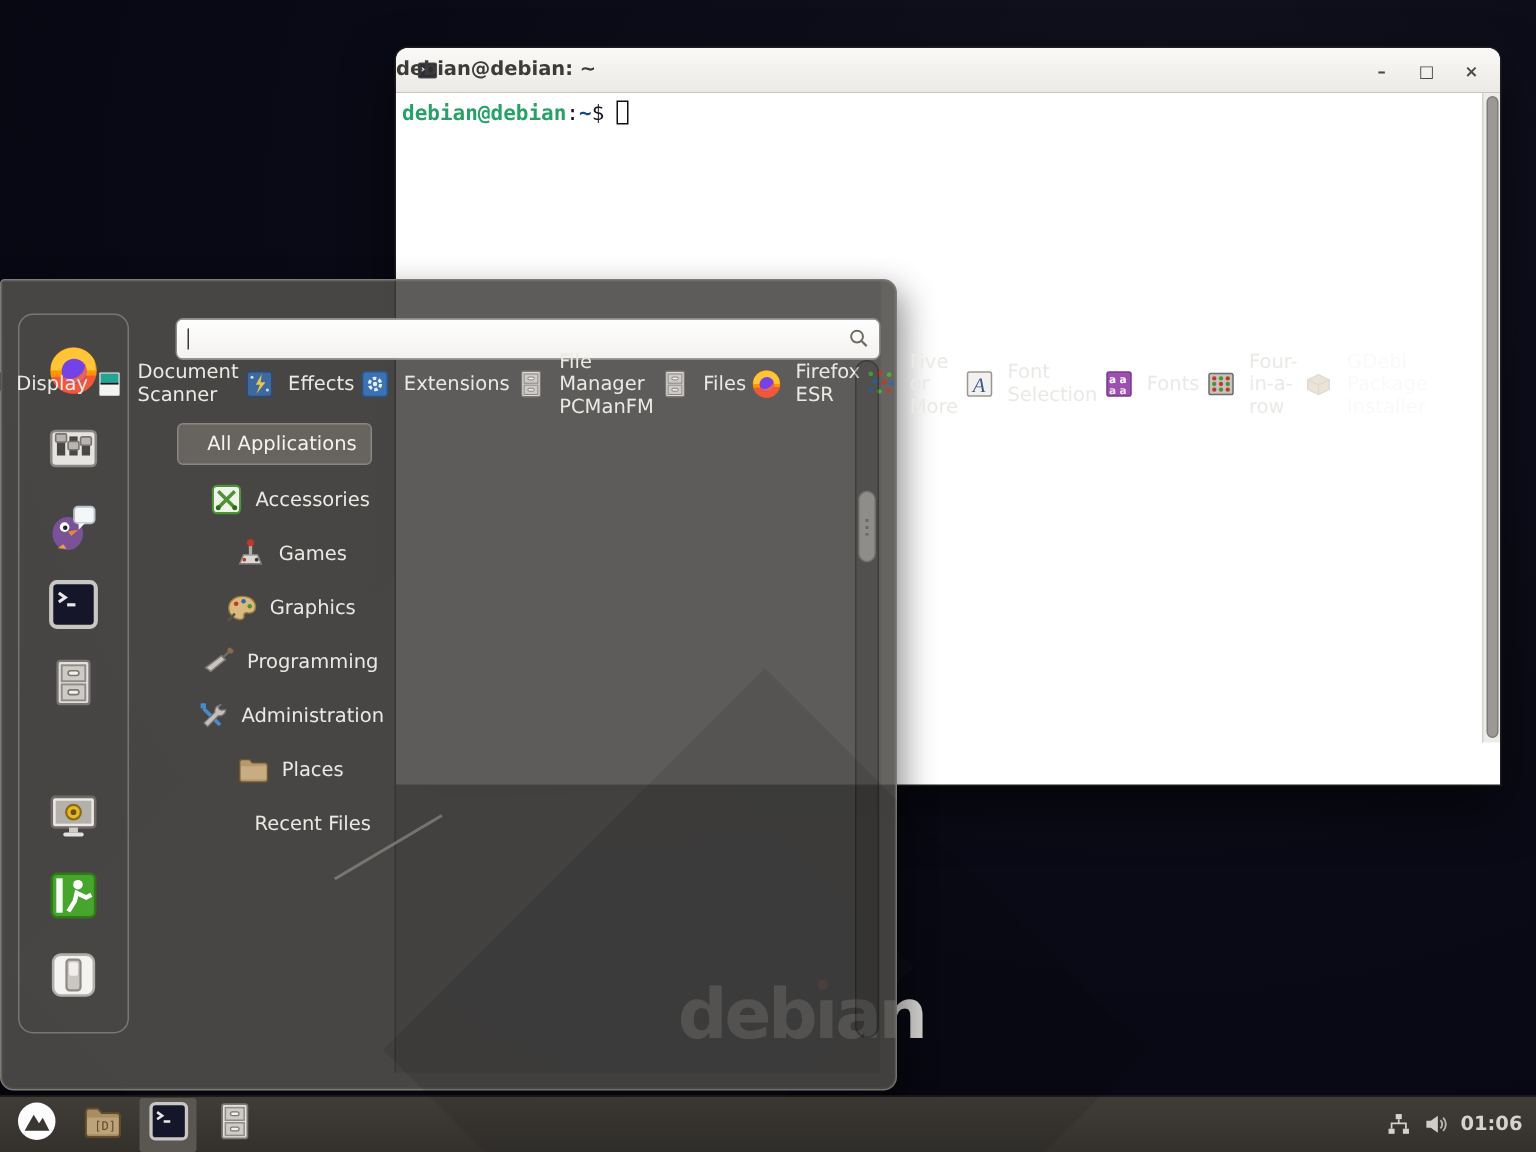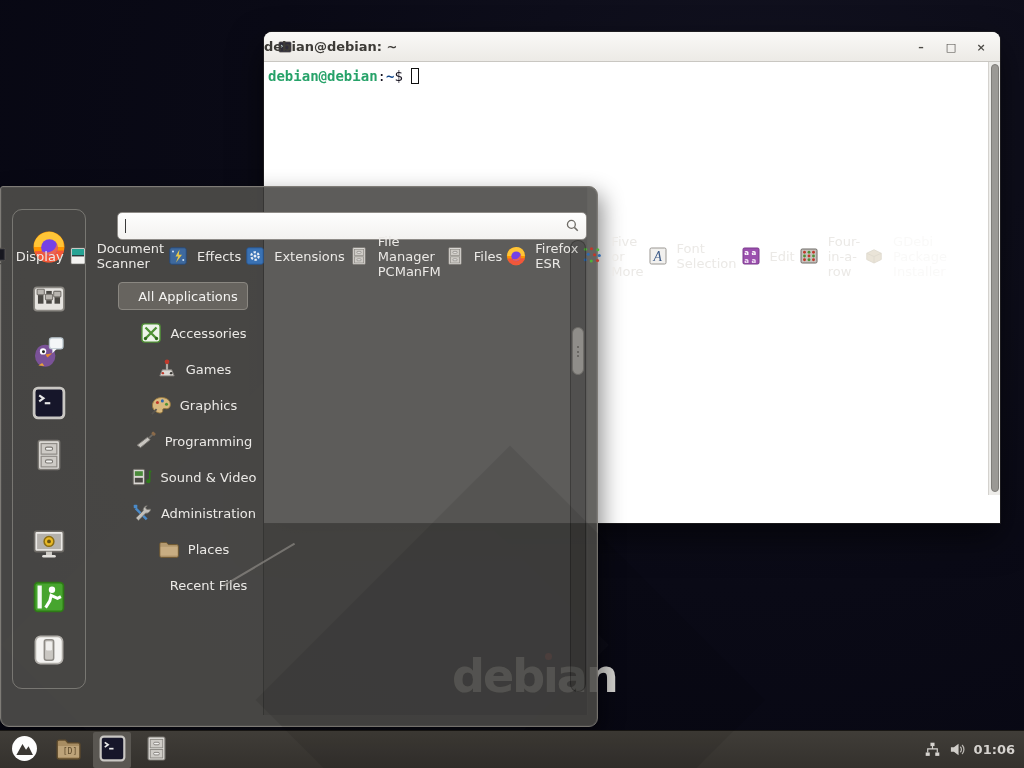--- a/index.html
+++ b/index.html
@@ -275,33 +275,20 @@
               <path d="M1.6 11L9.2 5.2l1.8 1.9L4 12.8z" fill="#c9c6c1" stroke="#807d78" stroke-width=".7"></path>
               <path d="M10.2 5.8l2.6-2.4" stroke="#6e6b66" stroke-width="1.2"></path>
               <rect x="12" y="1.6" width="3" height="2.2" rx=".8" transform="rotate(42 13.5 2.7)" fill="#8a6a4a"></rect>
             </svg>
           </span>
           <span class="clabel">Programming</span>
         </div>
         <div class="cat">
           <span class="cico">
             <svg viewBox="0 0 16 16" xmlns="http://www.w3.org/2000/svg">
-              <rect x="1.6" y="2.4" width="8.2" height="11.2" rx="1" fill="#dcd9d5" stroke="#6e6b66" stroke-width=".7"></rect>
-              <rect x="2.8" y="3.8" width="5.8" height="3.4" fill="#4a8a3a"></rect>
-              <rect x="2.8" y="8.6" width="5.8" height="3.4" fill="#4a4844"></rect>
-              <path d="M13.6 3.6v7" stroke="#2e7a1a" stroke-width="1.1"></path>
-              <circle cx="12.6" cy="11" r="1.5" fill="#2e7a1a"></circle>
-              <path d="M13.6 3.6l1.2.6" stroke="#2e7a1a" stroke-width="1.1"></path>
-            </svg>
-          </span>
-          <span class="clabel">Sound &amp; Video</span>
-        </div>
-        <div class="cat">
-          <span class="cico">
-            <svg viewBox="0 0 16 16" xmlns="http://www.w3.org/2000/svg">
               <rect x="2" y="2" width="2.6" height="2.6" rx=".6" fill="#4a8ac8"></rect>
               <path d="M3.4 4.6l8 8" stroke="#4a8ac8" stroke-width="1.8"></path>
               <path d="M14.2 5.2a3 3 0 0 1-3.6 2.9l-5.2 5.3-1.8-1.8 5.3-5.2a3 3 0 0 1 2.9-3.6L10.6 4l.4 1 1 .4z" fill="#c3c0bb" stroke="#77746f" stroke-width=".6"></path>
             </svg>
           </span>
           <span class="clabel">Administration</span>
         </div>
         <div class="cat">
           <span class="cico">
             <svg viewBox="0 0 16 16" xmlns="http://www.w3.org/2000/svg">
@@ -435,21 +422,21 @@
           <span class="alabel">Font Selection</span>
         </div>
         <div class="app">
           <span class="aico">
             <svg viewBox="0 0 16 16" xmlns="http://www.w3.org/2000/svg">
               <rect x="1.6" y="1.6" width="12.8" height="12.8" rx="1.1" fill="#9b4fae" stroke="#7a3a8c" stroke-width=".8"></rect>
               <text x="2.6" y="7.4" font-size="5.6" font-weight="bold" fill="#ffffff">a a</text>
               <text x="2.6" y="13.4" font-size="5.6" font-weight="bold" fill="#f0e0f4">a a</text>
             </svg>
           </span>
-          <span class="alabel">Edit</span>
+          <span class="alabel">Fonts</span>
         </div>
         <div class="app">
           <span class="aico">
             <svg viewBox="0 0 16 16" xmlns="http://www.w3.org/2000/svg">
               <rect x="1.6" y="2.4" width="12.8" height="11.2" rx="1" fill="#c6c3be" stroke="#6e6b66" stroke-width=".8"></rect>
               <circle cx="4.4" cy="5" r="1.15" fill="#c0392b"></circle>
               <circle cx="8" cy="5" r="1.15" fill="#4f9135"></circle>
               <circle cx="11.6" cy="5" r="1.15" fill="#c0392b"></circle>
               <circle cx="4.4" cy="8" r="1.15" fill="#4f9135"></circle>
               <circle cx="8" cy="8" r="1.15" fill="#c0392b"></circle>

